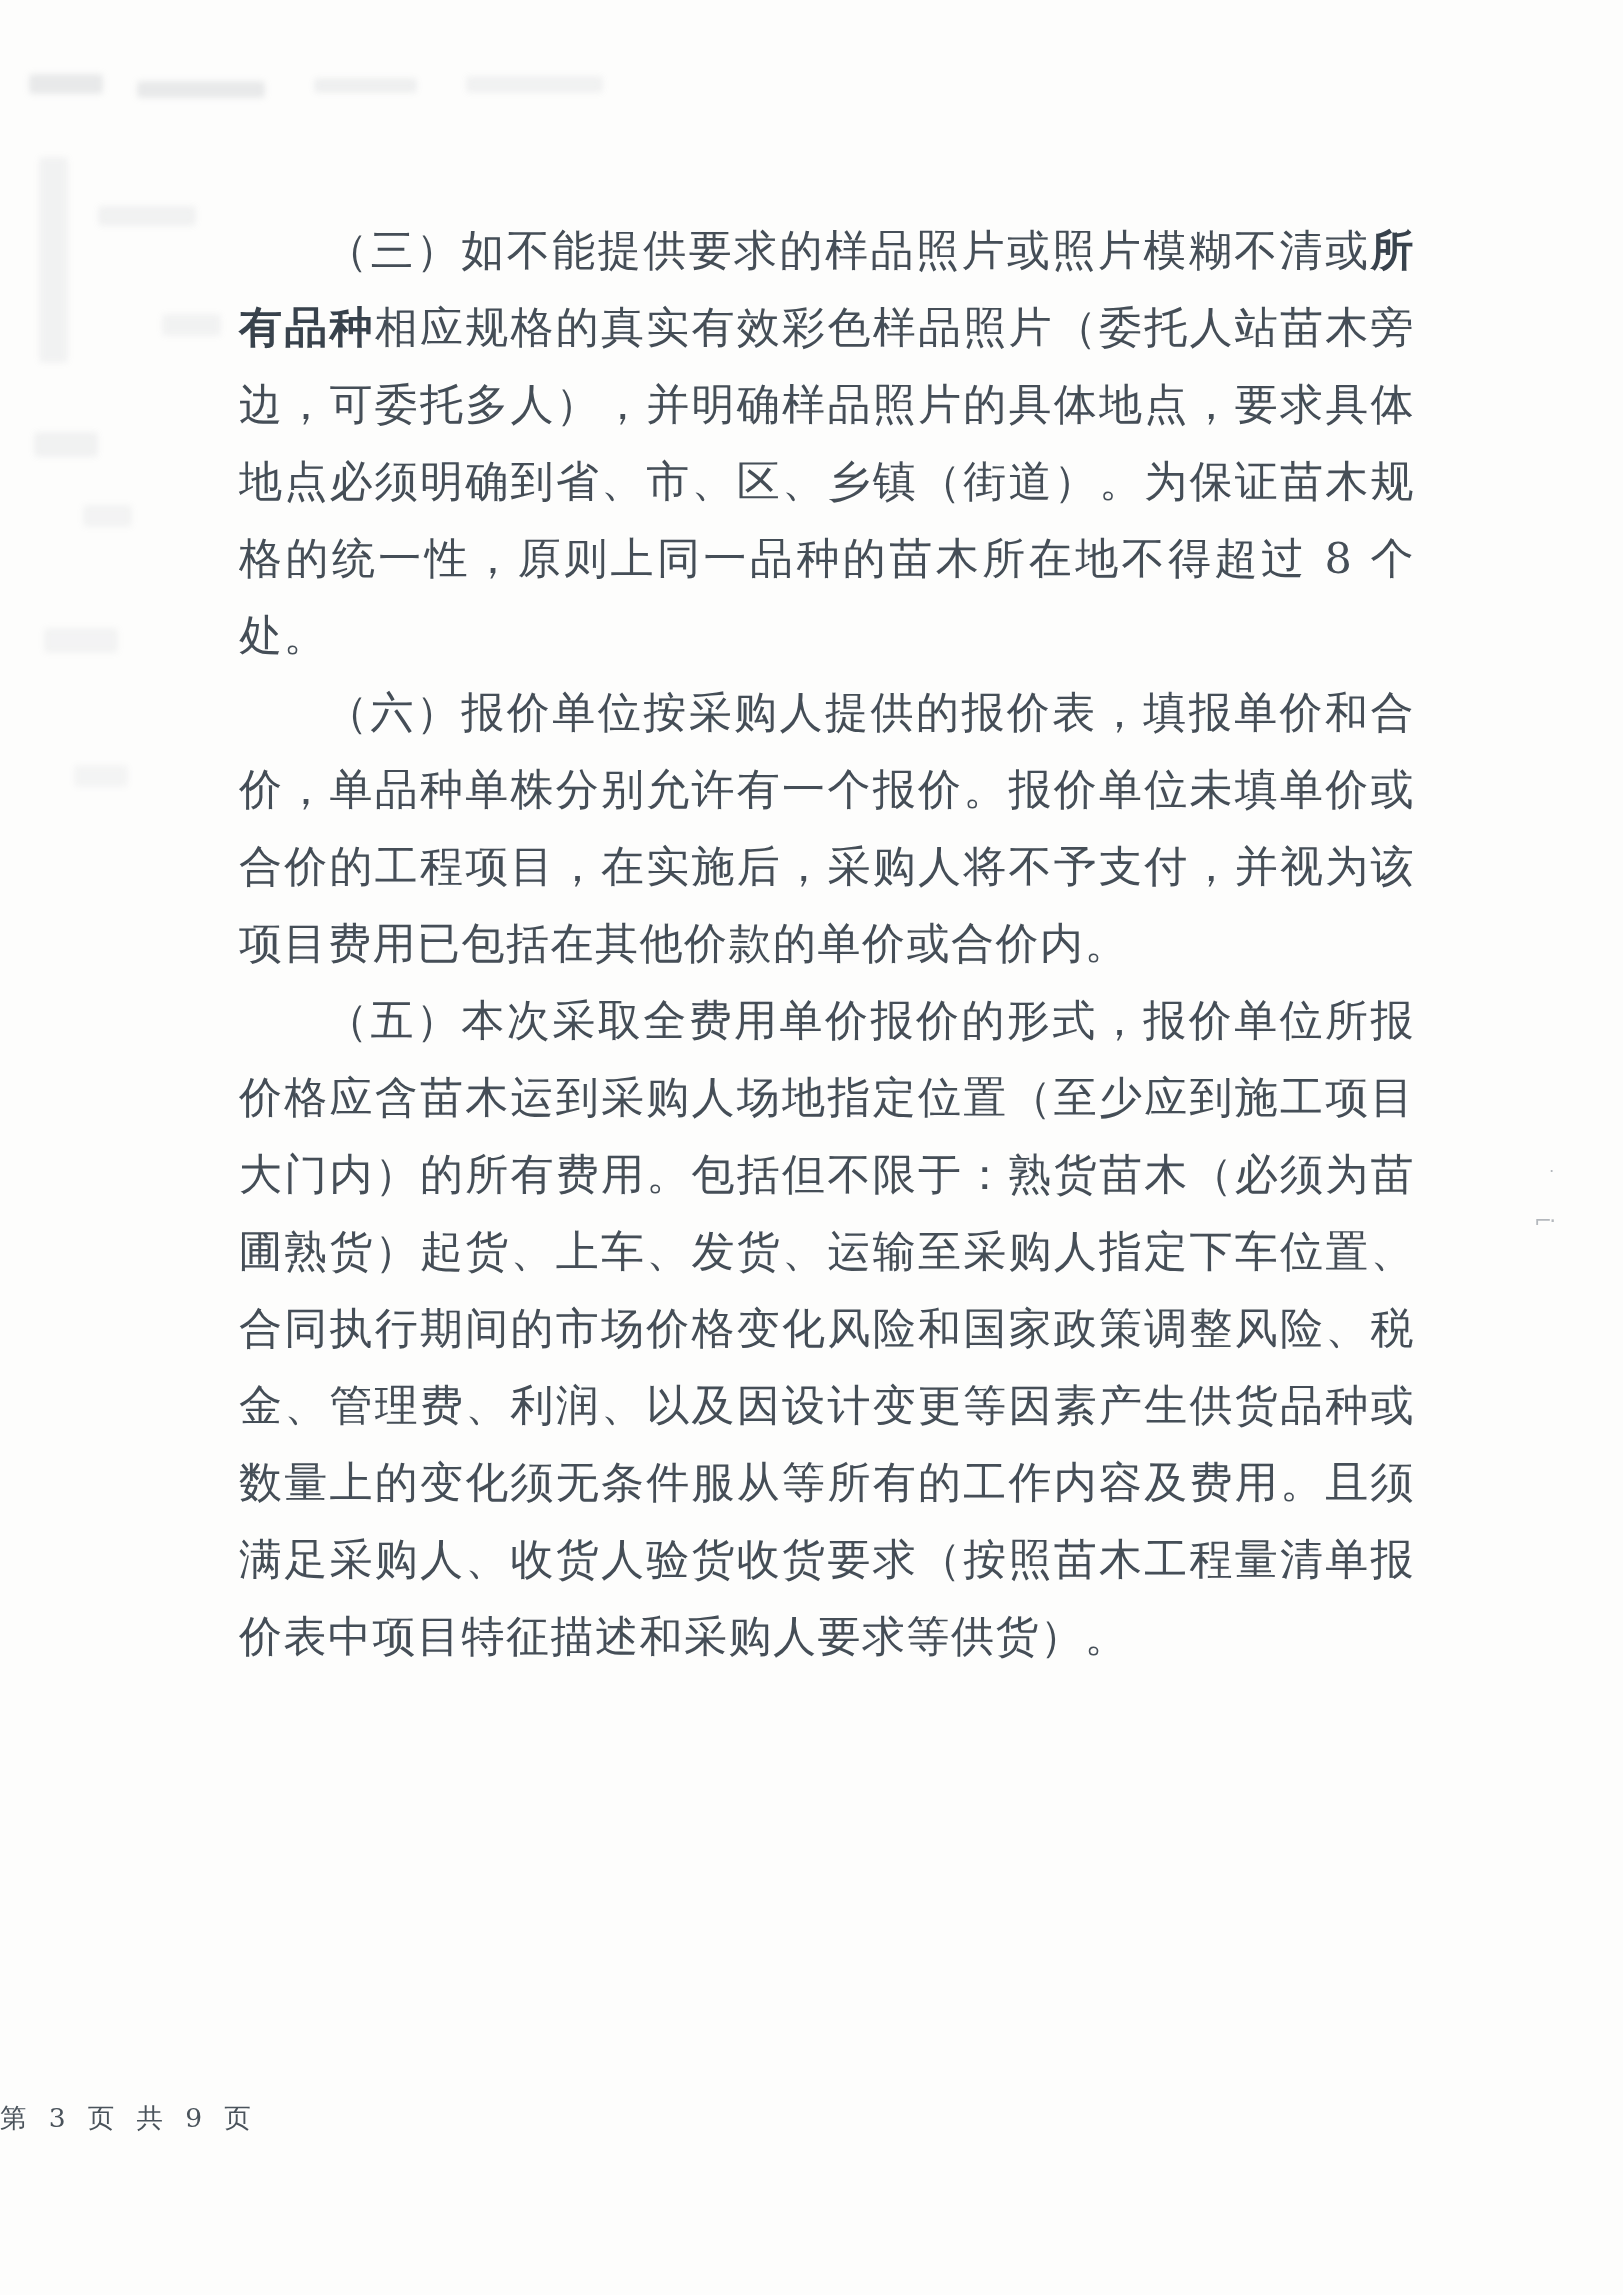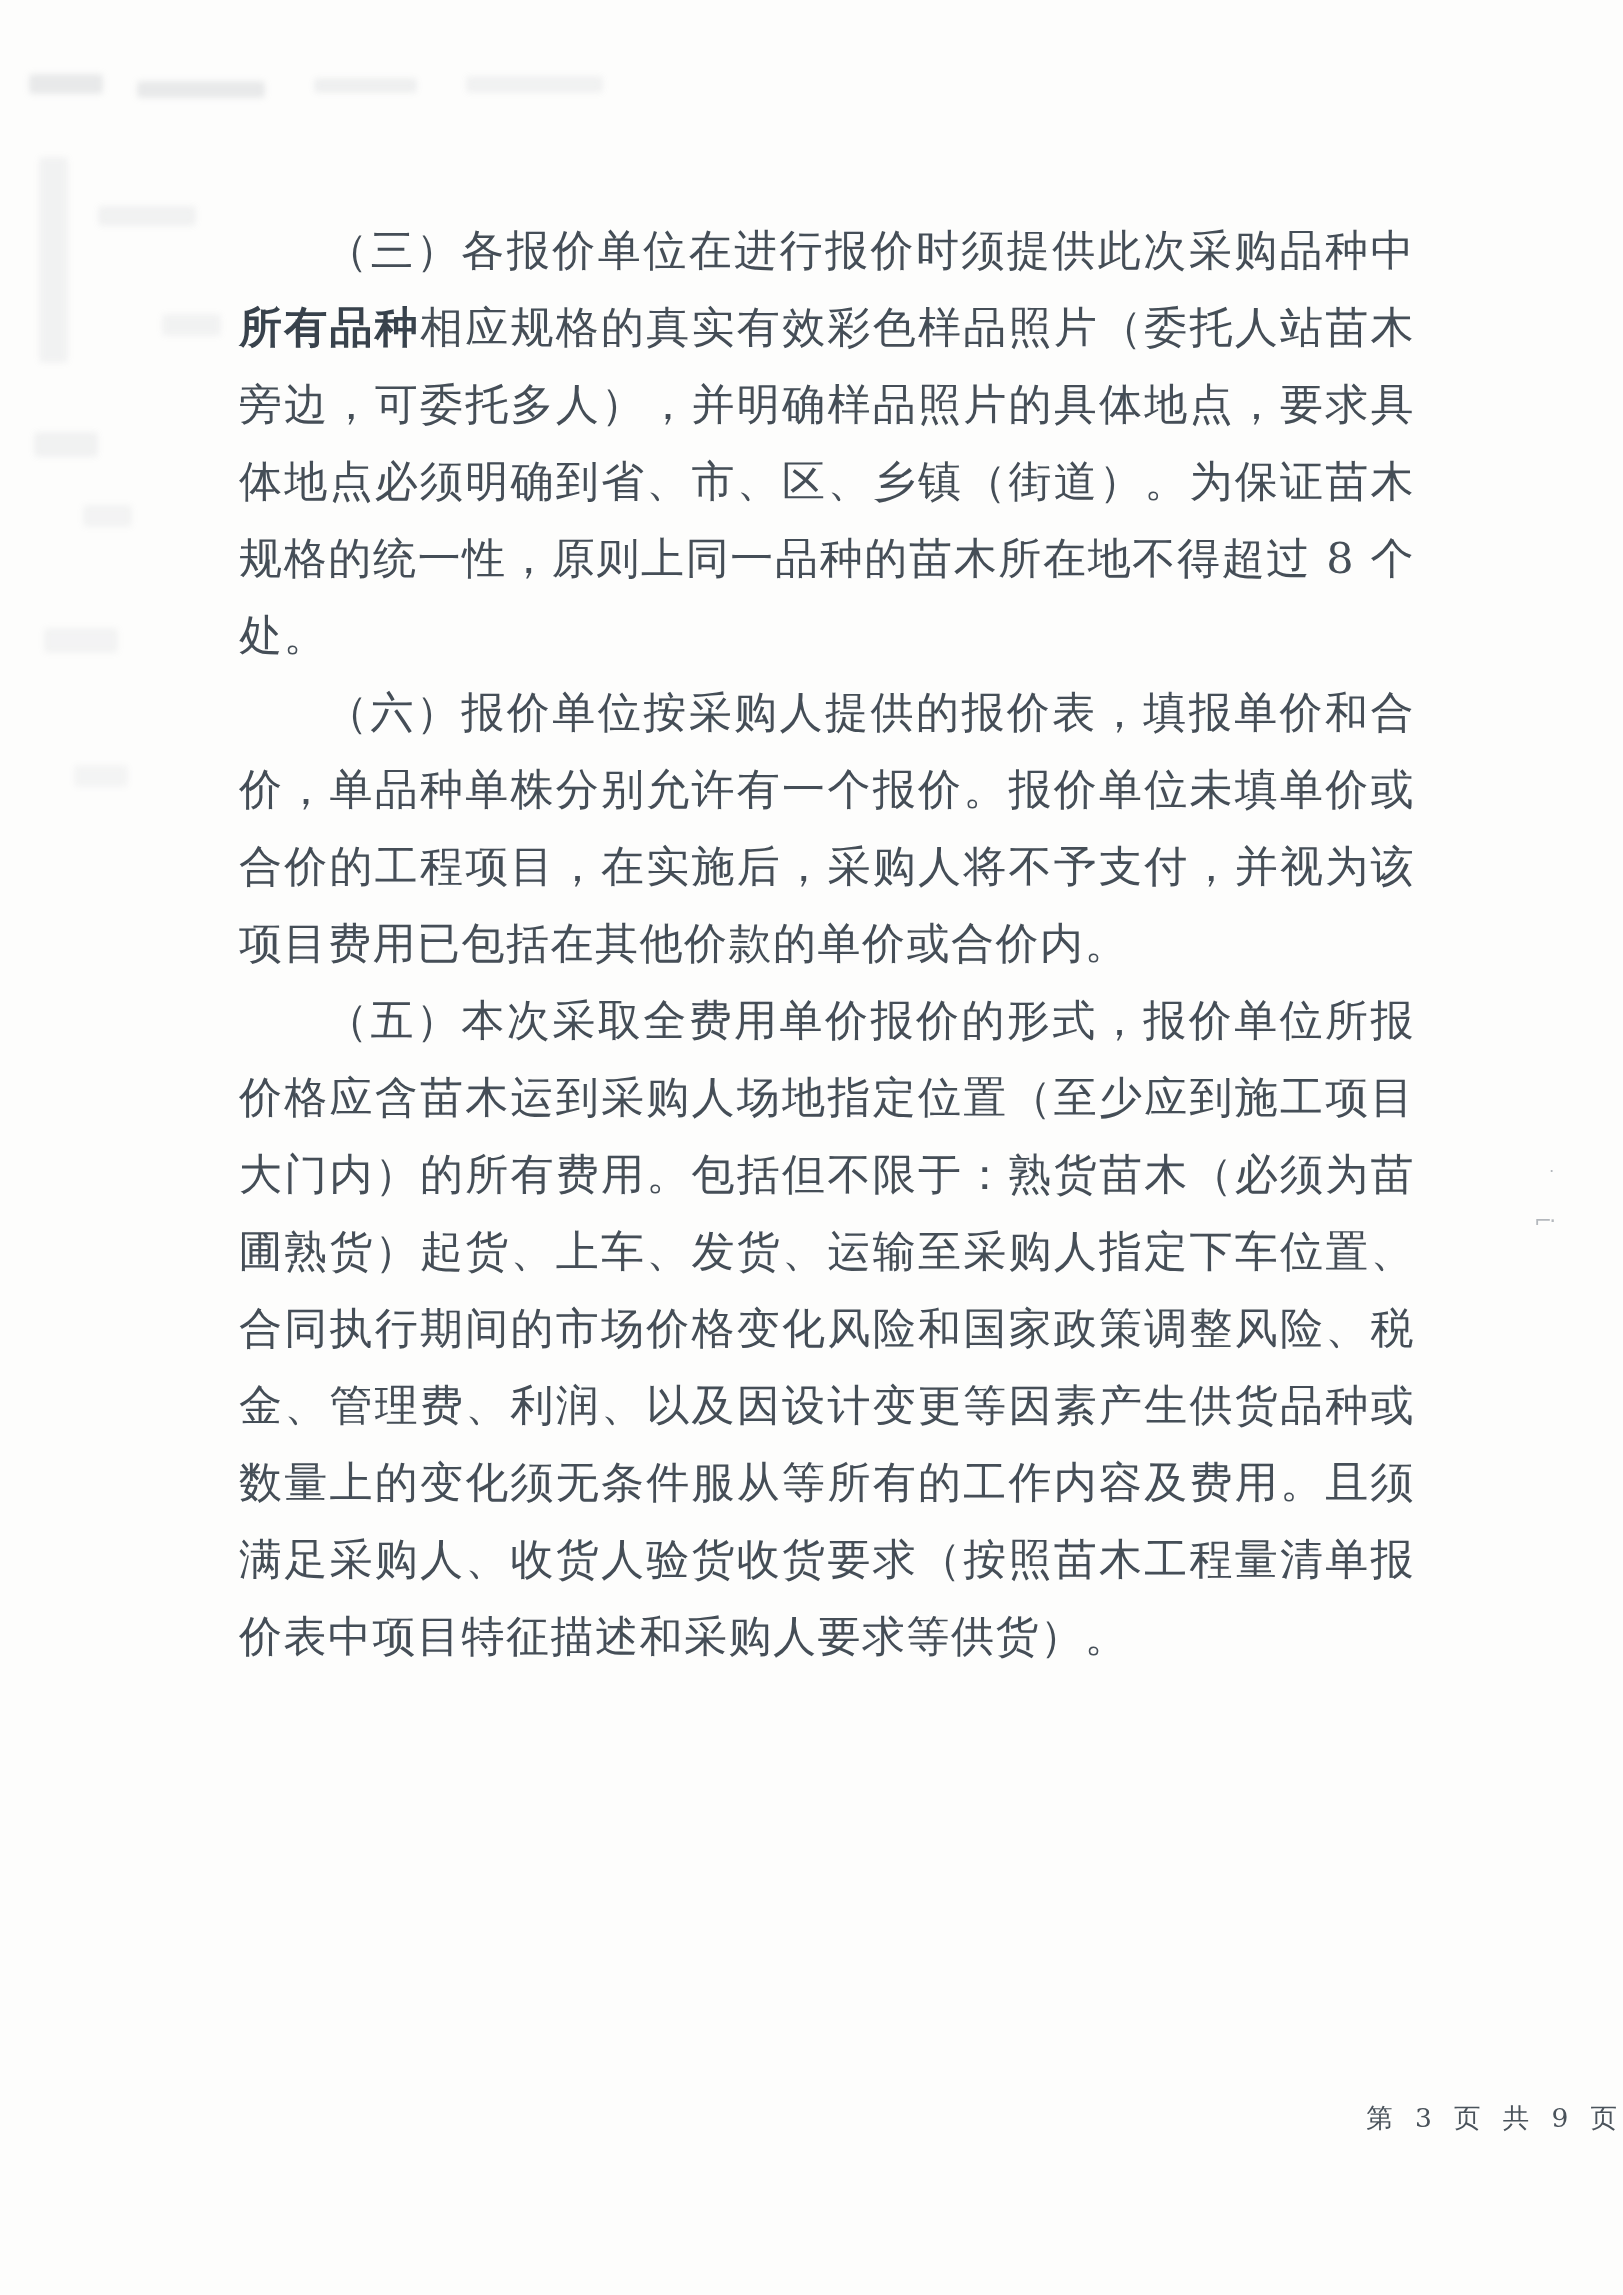--- a/index.html
+++ b/index.html
@@ -36,21 +36,21 @@
   .content p b {
     font-weight: bold;
     color: #38424c;
   }
   
   .footer {
     position: absolute;
     left: 0;
     right: 0;
     top: 2100px;
-    text-align: right;
+    text-align: left;
     font-size: 26.5px;
     letter-spacing: 6.9px;
     color: #4a535b;
   }
   
   .ghost {
     position: absolute;
     background: rgba(148, 156, 164, 0.20);
     filter: blur(3.4px);
     border-radius: 3.9px;
@@ -92,21 +92,21 @@
   <div class="ghost g7"></div>
   <div class="ghost g8"></div>
   <div class="ghost g9"></div>
   <div class="ghost g10"></div>
   <div class="ghost g11"></div>
 
   <div class="speck s1">·</div>
   <div class="speck s2">⌐·</div>
 
   <main class="content" id="paragraph-container">
-      <p><span>（三）各报价单位在进行报价时须提供此次采购品种中</span><b>所有品种</b><span>相应规格的真实有效彩色样品照片（委托人站苗木旁边，可委托多人），并明确样品照片的具体地点，要求具体地点必须明确到省、市、区、乡镇（街道）。为保证苗木规格的统一性，原则上同一品种的苗木所在地不得超过 8 个处。</span></p>
+      <p><span>（三）如不能提供要求的样品照片或照片模糊不清或</span><b>所有品种</b><span>相应规格的真实有效彩色样品照片（委托人站苗木旁边，可委托多人），并明确样品照片的具体地点，要求具体地点必须明确到省、市、区、乡镇（街道）。为保证苗木规格的统一性，原则上同一品种的苗木所在地不得超过 8 个处。</span></p>
       <p><span>（六）报价单位按采购人提供的报价表，填报单价和合价，单品种单株分别允许有一个报价。报价单位未填单价或合价的工程项目，在实施后，采购人将不予支付，并视为该项目费用已包括在其他价款的单价或合价内。</span></p>
       <p><span>（五）本次采取全费用单价报价的形式，报价单位所报价格应含苗木运到采购人场地指定位置（至少应到施工项目大门内）的所有费用。包括但不限于：熟货苗木（必须为苗圃熟货）起货、上车、发货、运输至采购人指定下车位置、合同执行期间的市场价格变化风险和国家政策调整风险、税金、管理费、利润、以及因设计变更等因素产生供货品种或数量上的变化须无条件服从等所有的工作内容及费用。且须满足采购人、收货人验货收货要求（按照苗木工程量清单报价表中项目特征描述和采购人要求等供货）。</span></p>
     </main>
 
   <footer class="footer">
     <span>第 3 页 共 9 页</span>
   </footer>
 
 </div>
 

